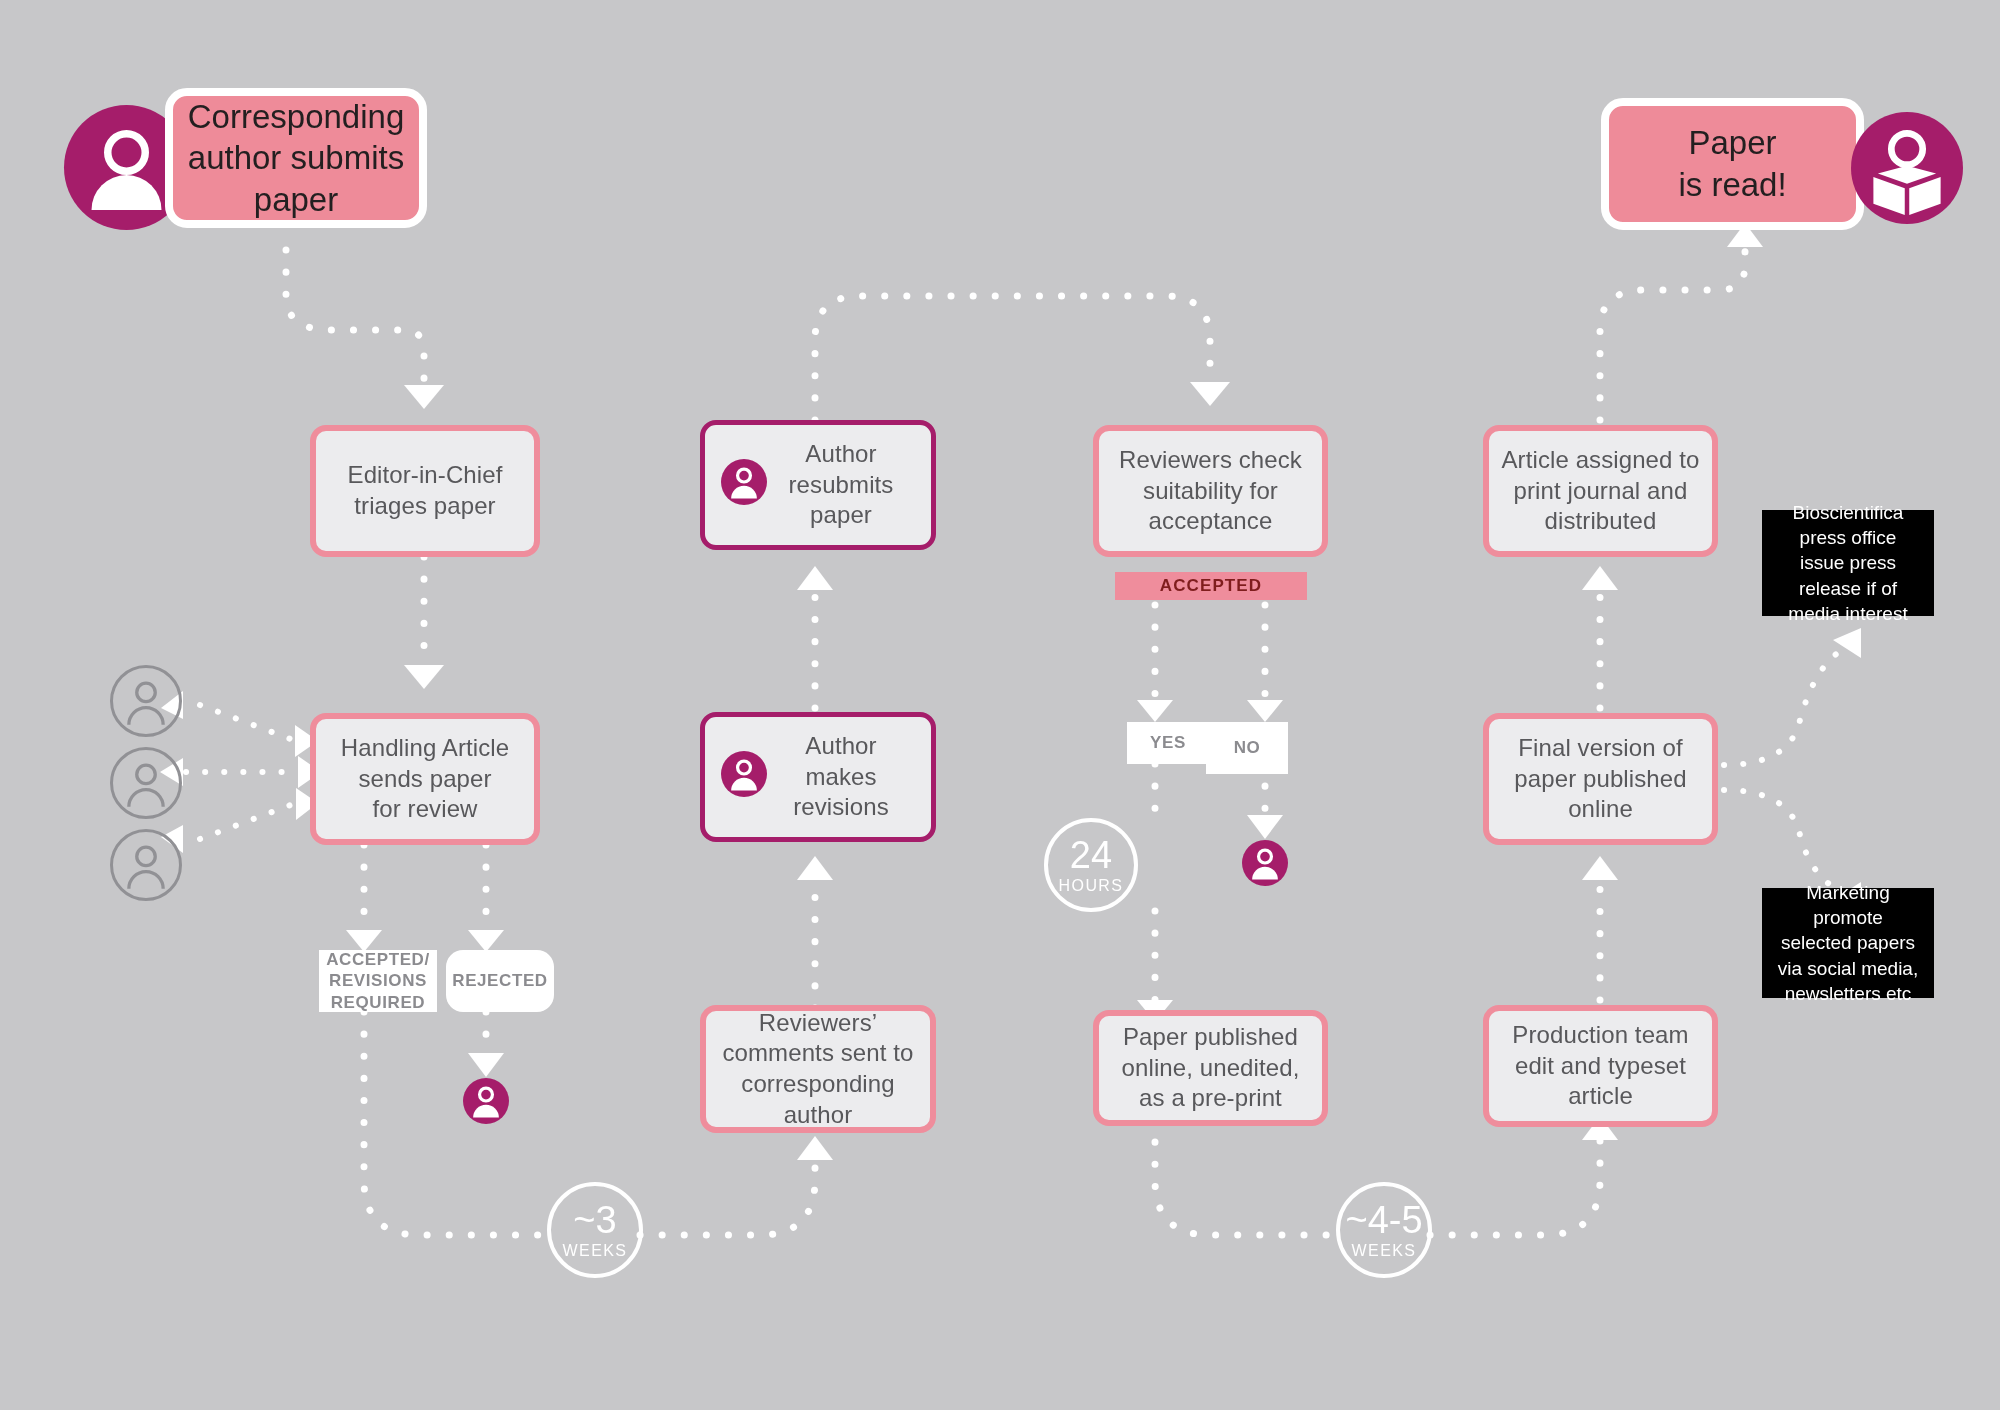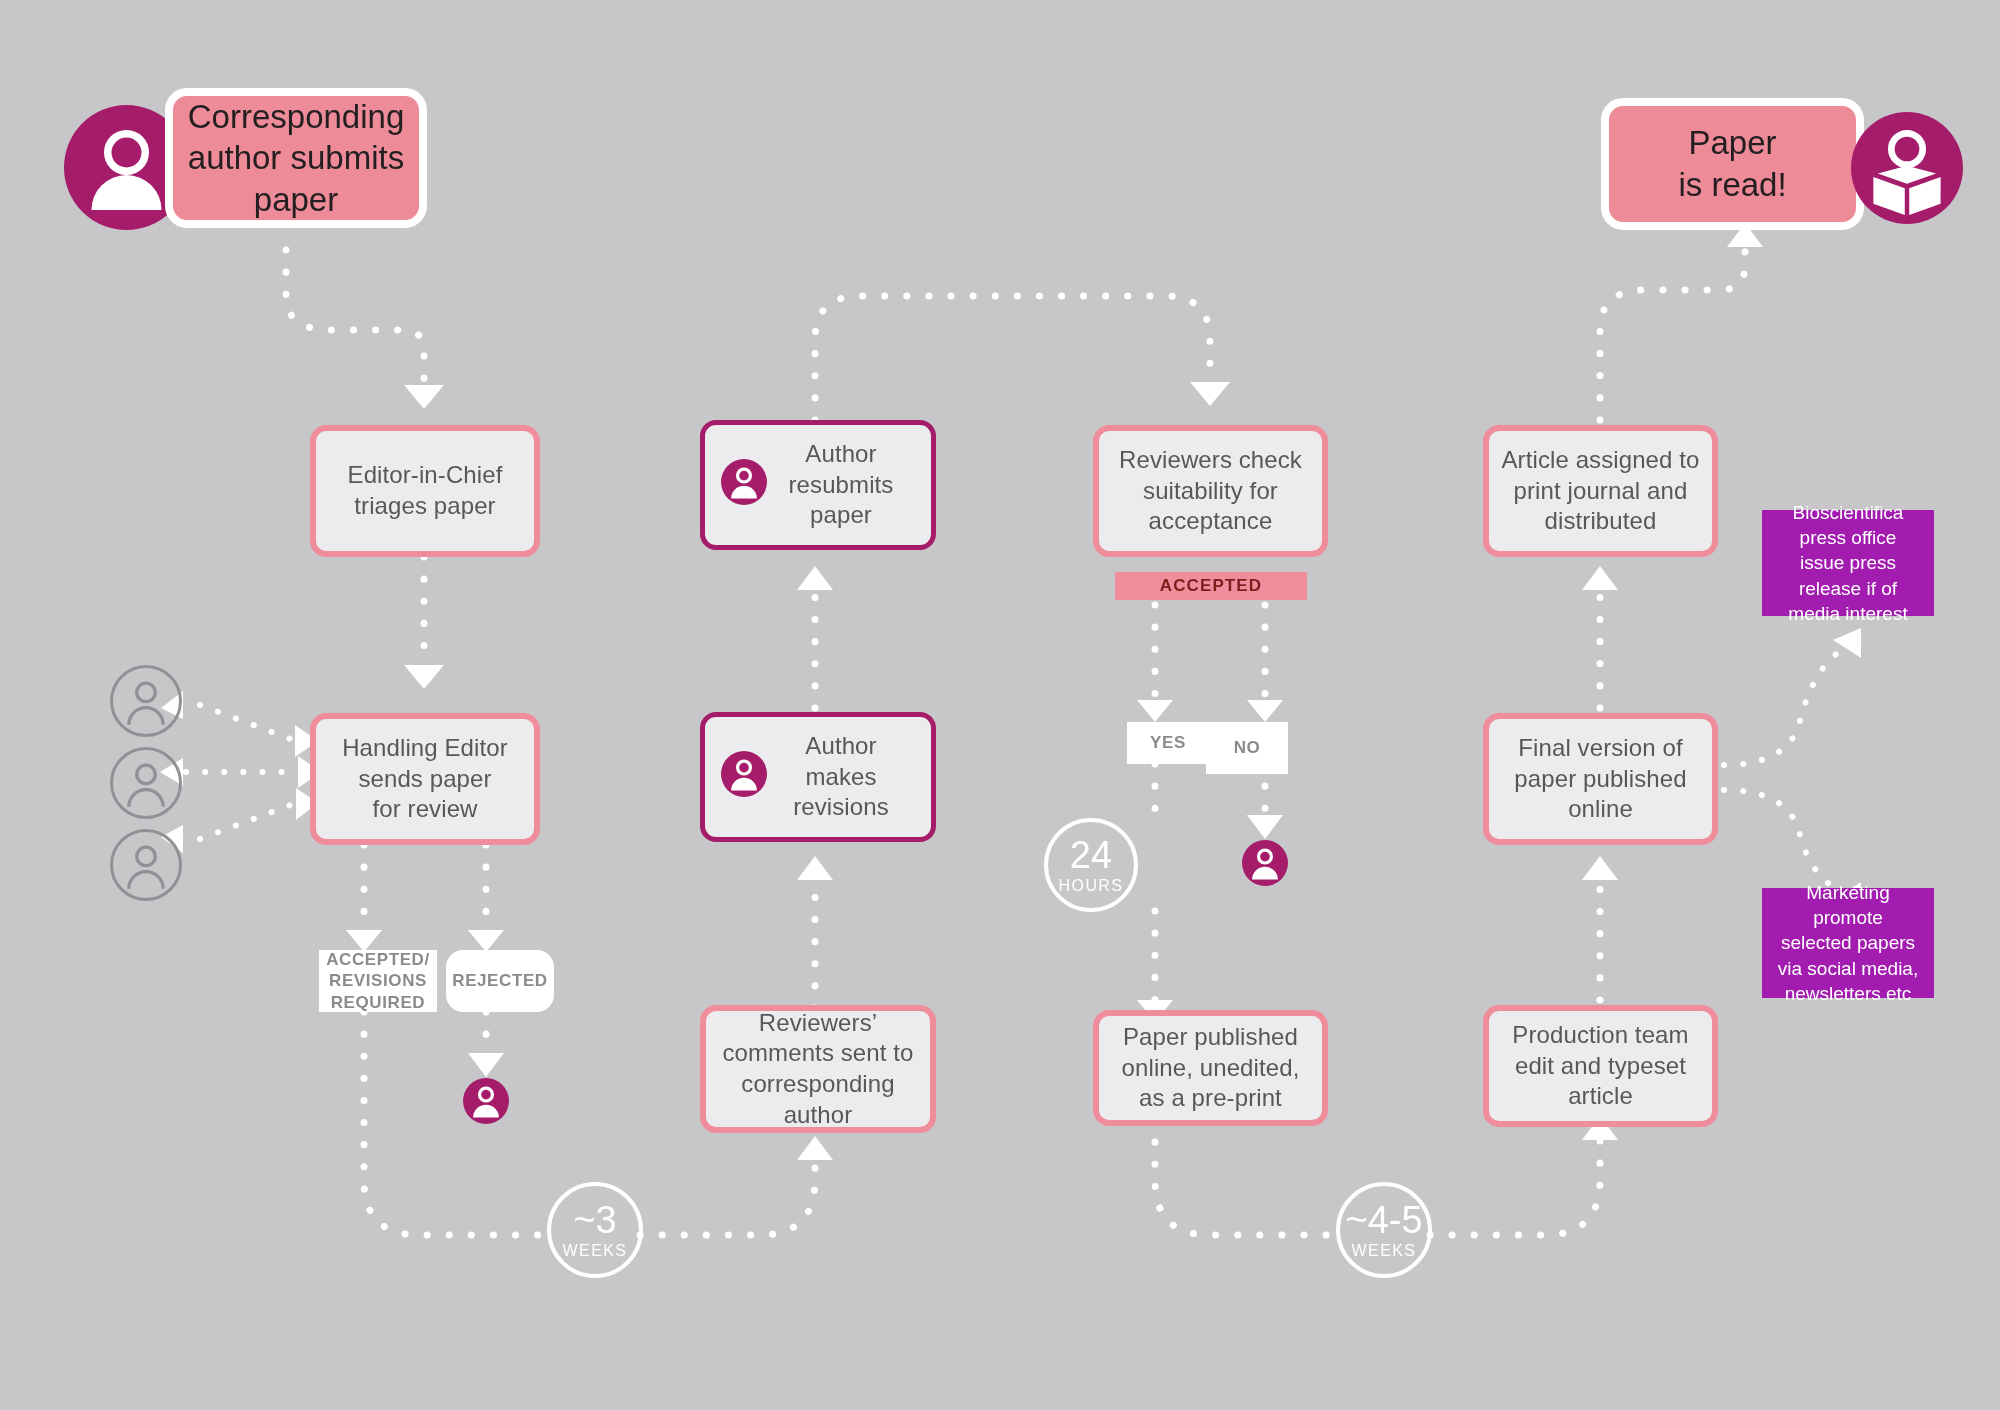--- a/index.html
+++ b/index.html
@@ -139,21 +139,21 @@
     font-size: 16px;
     letter-spacing: 1.4px;
     margin-top: 3px;
     text-transform: uppercase;
   }
 
   
   .note {
     position: absolute;
     box-sizing: border-box;
-    background: #a21caf;
+    background: #000000;
     color: #ffffff;
     display: flex;
     align-items: center;
     justify-content: center;
     text-align: center;
     font-size: 19px;
     line-height: 1.32;
     padding: 6px 8px;
   }
 </style>
@@ -264,21 +264,21 @@
       <path d="M50 64 L24 55 L50 48 L76 55 Z" fill="#ffffff"></path>
     </svg>
   </div>
 
   <div class="node pink-border" style="left:310px; top:425px; width:230px; height:132px;">
     <span class="node-text" style="white-space:pre-line;">Editor-in-Chief
 triages paper</span>
   </div>
 
   <div class="node pink-border" style="left:310px; top:713px; width:230px; height:132px;">
-    <span class="node-text" style="white-space:pre-line;">Handling Editor
+    <span class="node-text" style="white-space:pre-line;">Handling Article
 sends paper
 for review</span>
   </div>
 
   <div class="avatar gray-outline" style="left:110px; top:665px; width:72px; height:72px;">
     <svg viewBox="0 0 100 100" aria-hidden="true">
       <circle cx="50" cy="37" r="14" fill="none" stroke="#919195" stroke-width="5"></circle>
       <path d="M24 86 a26 26 0 0 1 52 0" fill="none" stroke="#919195" stroke-width="5"></path>
     </svg>
   </div>

